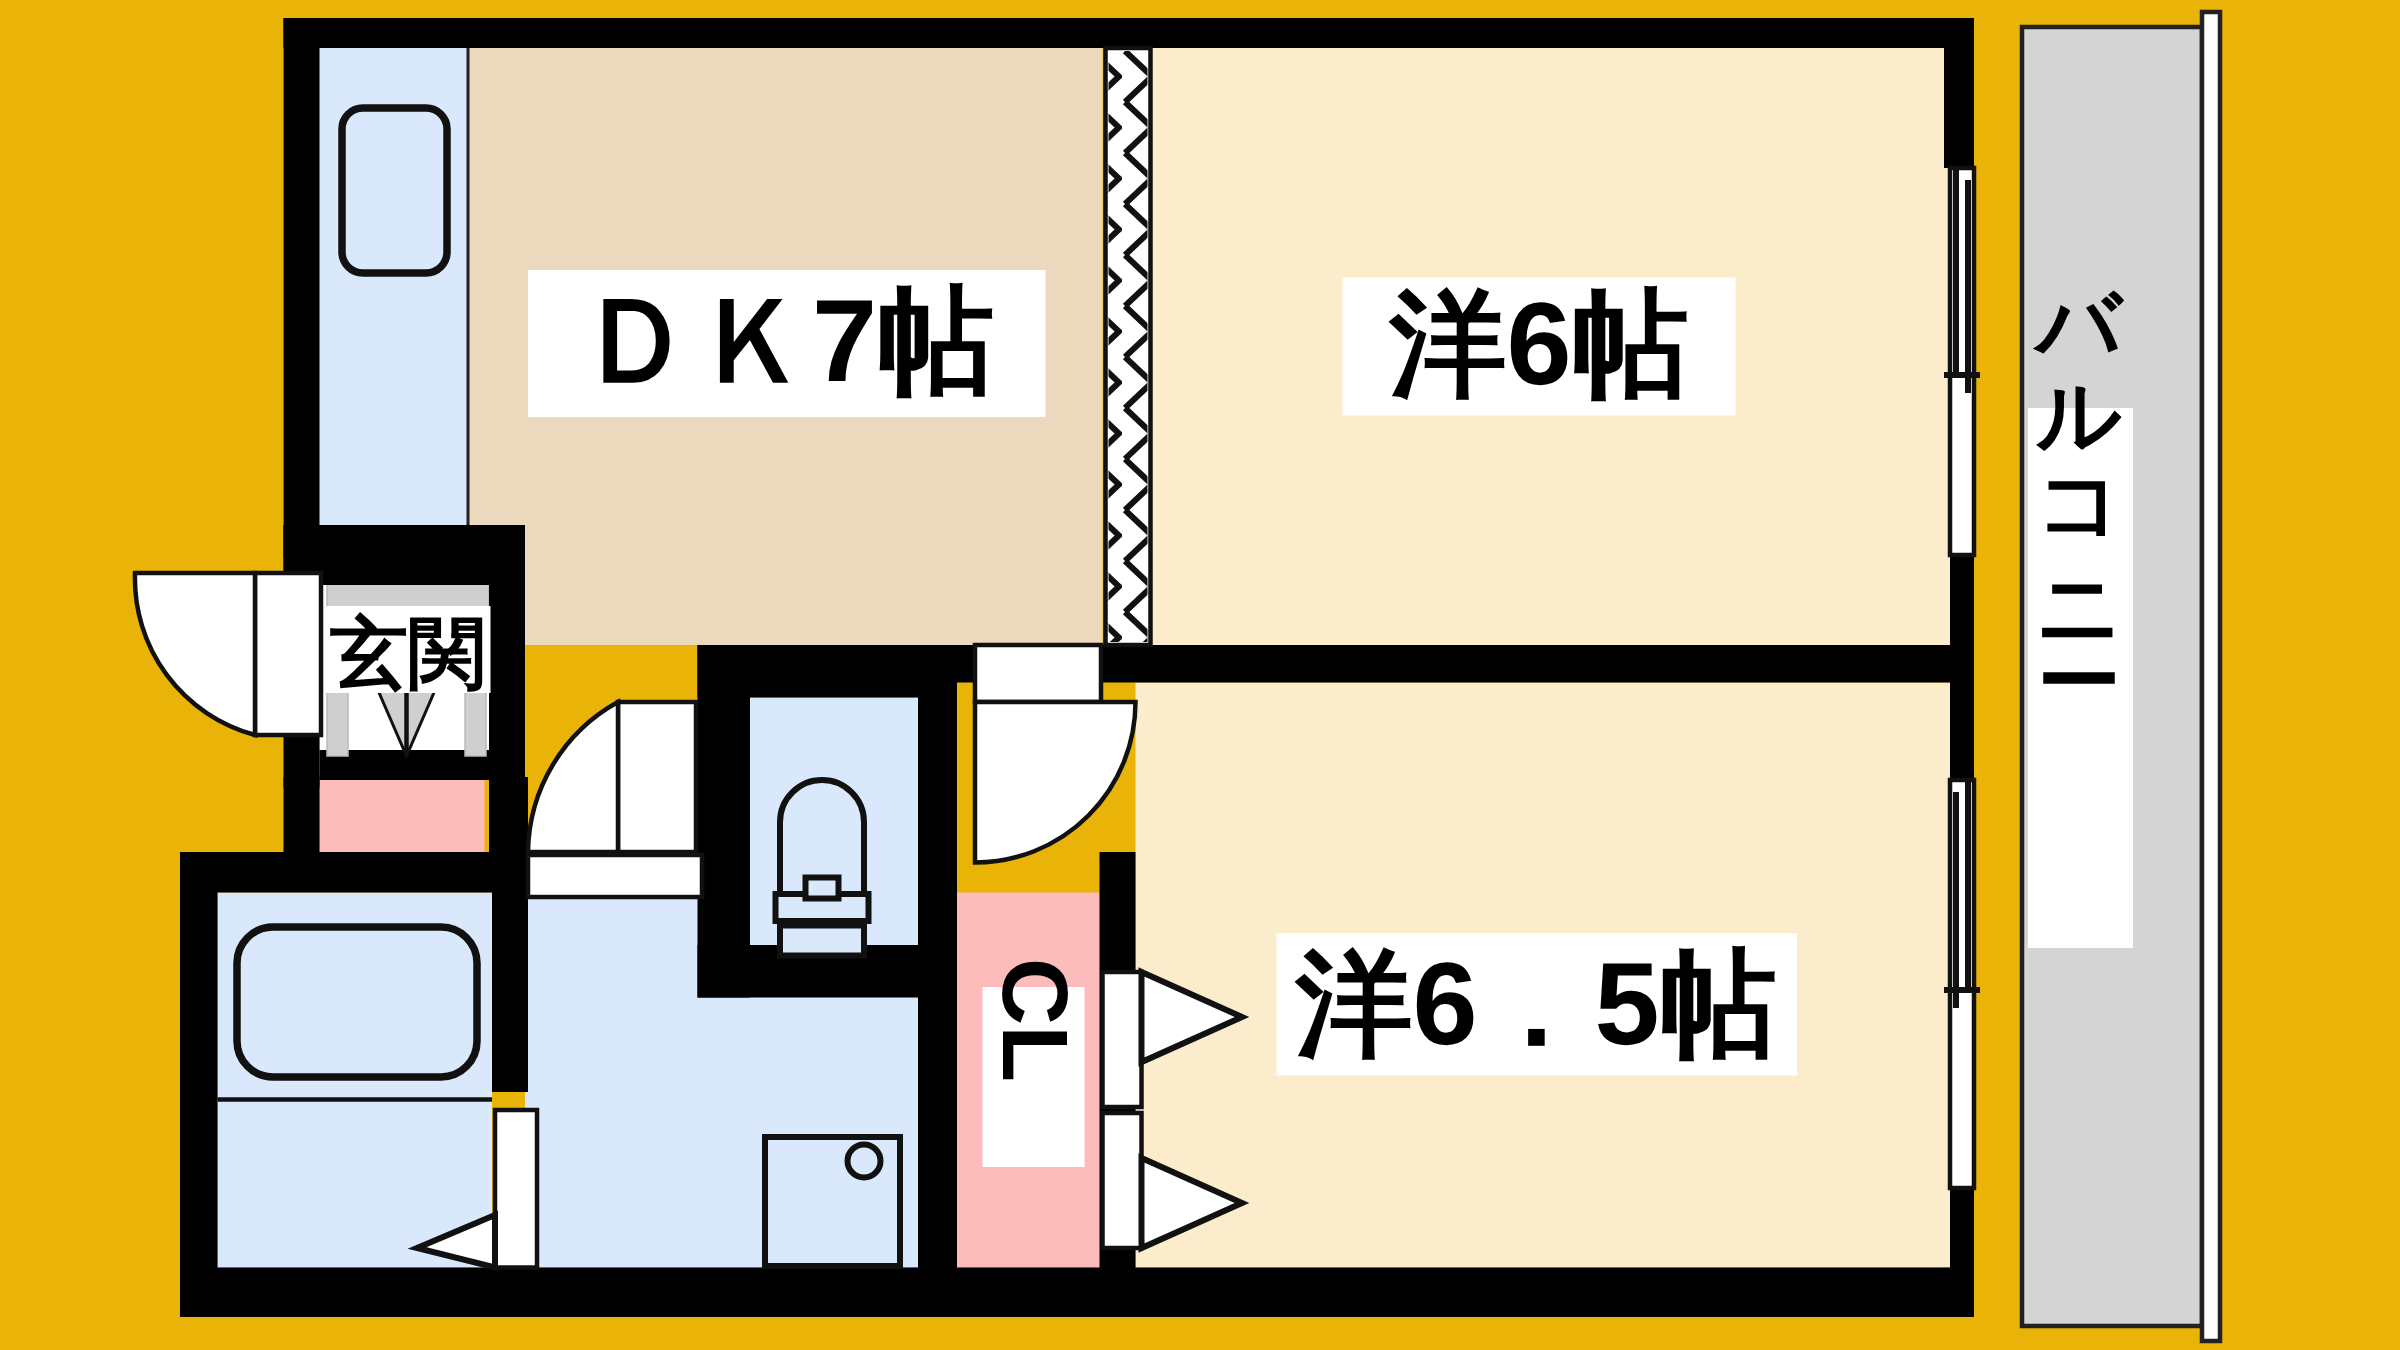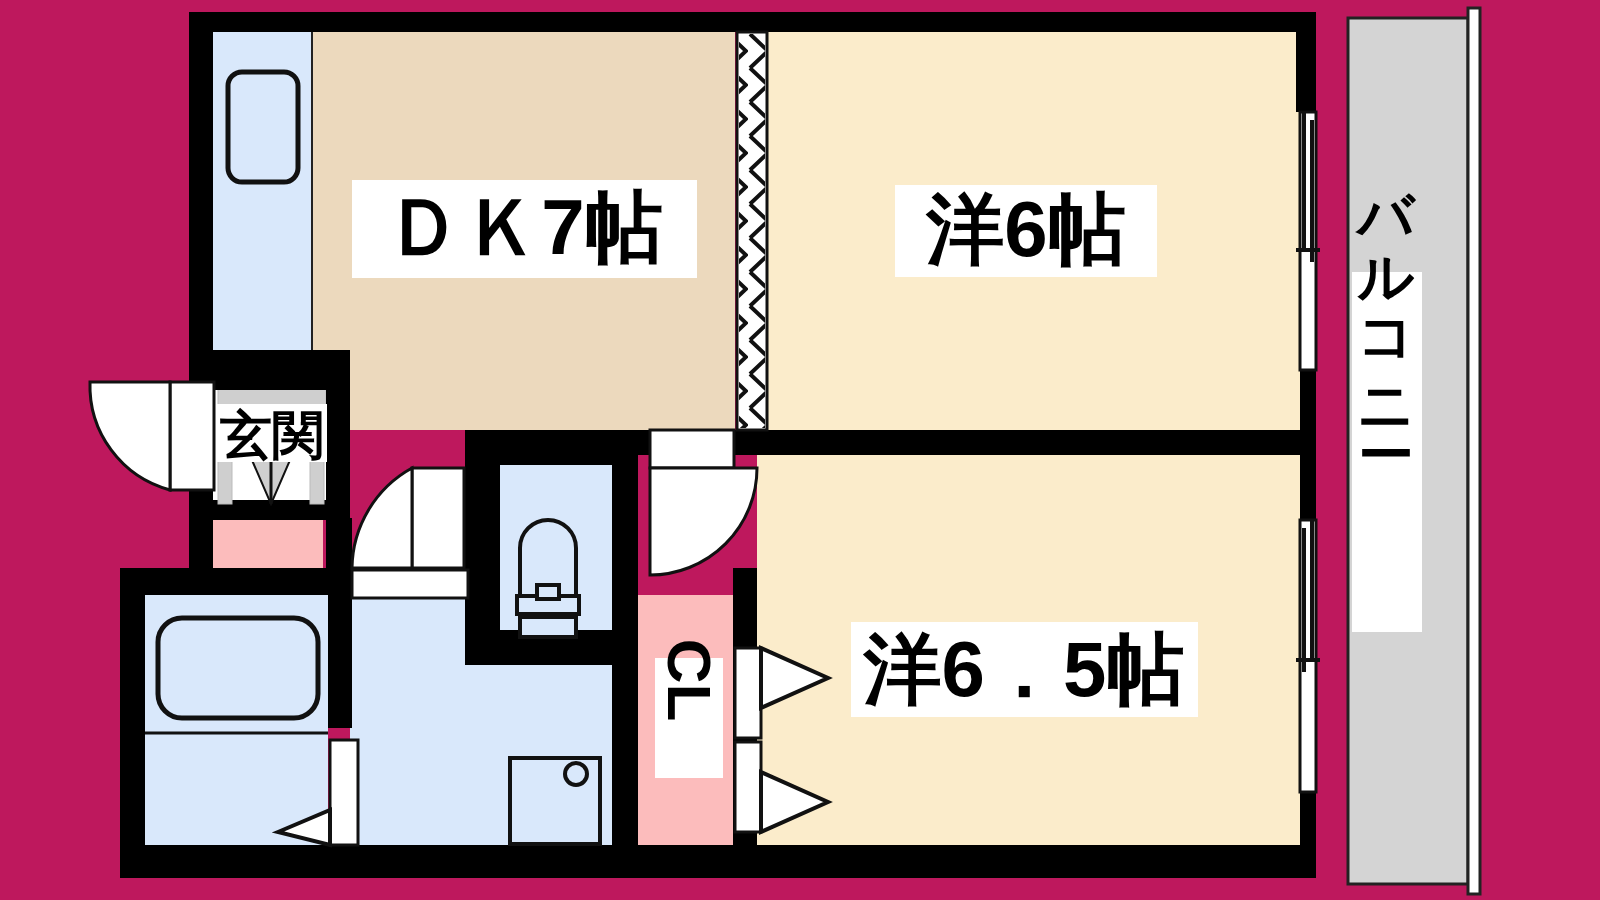--- a/index.html
+++ b/index.html
@@ -6,21 +6,21 @@
   html, body {
     margin: 0;
     padding: 0;
     background: #ffffff;
     font-family: "Liberation Sans", "DejaVu Sans", sans-serif;
   }
   #plan-root {
     position: relative;
     width: 1600px;
     height: 900px;
-    background: #be185d;
+    background: #eab308;
     overflow: hidden;
   }
   #plan-svg {
     display: block;
     width: 1600px;
     height: 900px;
   }
   .room-label {
     font-family: "Liberation Sans", "DejaVu Sans", sans-serif;
     font-weight: bold;

